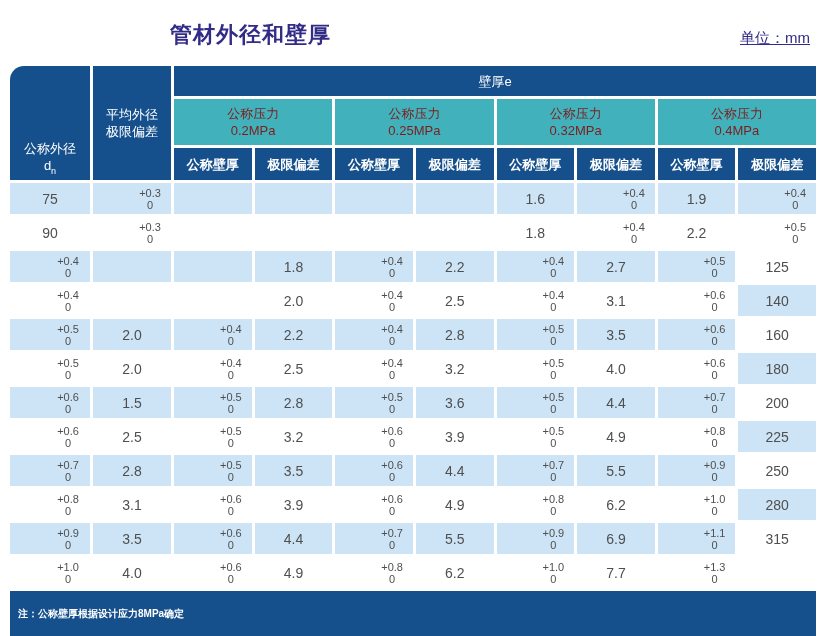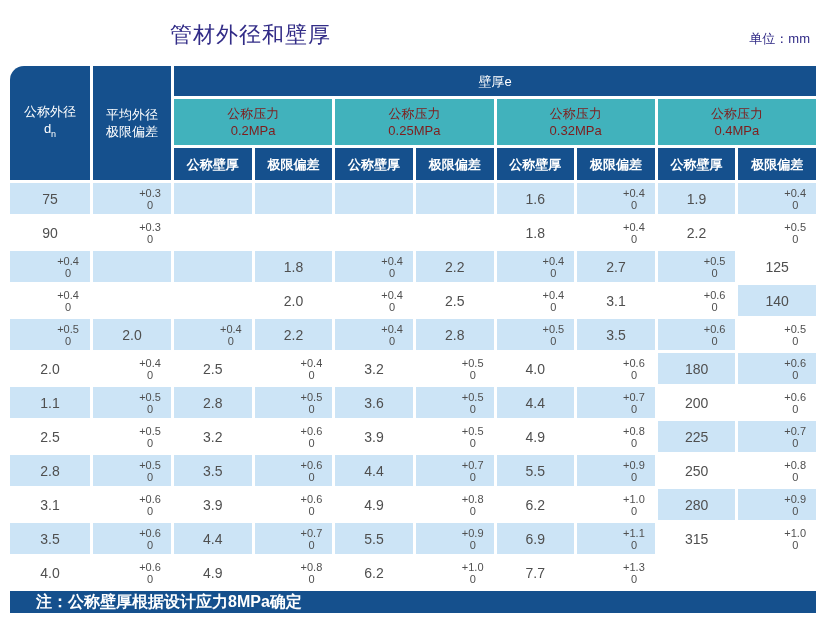--- a/index.html
+++ b/index.html
@@ -14,55 +14,55 @@
   body{
     width:826px;height:636px;background:#ffffff;
     font-family:"Liberation Sans",sans-serif;
     overflow:hidden;
   }
   .titlebar{
     display:flex;justify-content:space-between;align-items:flex-end;
     margin:20px 16px 16px 10px;height:30px;
   }
   .page-title{
-    margin:0 0 0 160px;font-size:22px;font-weight:normal;
+    margin:0 0 0 160px;font-size:22px;font-weight:bold;
     color:var(--title-indigo);letter-spacing:1px;
   }
   .unit-label{
-    font-size:13px;color:var(--title-indigo);padding-bottom:2px;
+    font-size:15px;color:var(--title-indigo);padding-bottom:2px;text-decoration:underline;
   }
   .tbl{margin:0 10px;width:806px;}
   .grid{
     display:grid;
     grid-template-columns:80px 78px repeat(8,1fr);
     gap:3px;
   }
   .hdrgrid{grid-template-rows:30px 46px 32px;}
   .cell{
     display:flex;flex-direction:column;align-items:center;justify-content:center;
     text-align:center;min-width:0;
   }
   .hdr{background:var(--header-blue);color:#ffffff;font-size:13px;line-height:17px;}
-  .corner{grid-column:1;grid-row:1/4;border-top-left-radius:14px;}
+  .corner{grid-column:1;grid-row:1/4;border-top-left-radius:14px;justify-content:flex-end;}
   .col2h{grid-column:2;grid-row:1/4;}
   .span-e{grid-column:3/11;grid-row:1;}
   .teal{background:var(--teal);color:#7f1d1d;font-size:13px;line-height:17px;grid-row:2;}
   .g1{grid-column:3/5;} .g2{grid-column:5/7;} .g3{grid-column:7/9;} .g4{grid-column:9/11;}
   .sub{grid-row:3;font-weight:bold;}
   sub{font-size:9px;}
   .bodygrid{grid-auto-rows:31px;margin-top:3px;}
   .lt{background:var(--row-light);}
   .wt{background:#ffffff;}
   .num{font-size:14px;color:var(--data-text);}
   .tol{font-size:11px;line-height:12px;color:var(--data-text);padding-left:36px;}
   .note-bar{
-    margin:3px 10px 0;width:806px;height:22px;
+    margin:3px 10px 0;width:806px;height:45px;
     background:var(--header-blue);color:#ffffff;
-    display:flex;align-items:center;padding-left:26px;
-    font-size:16px;font-weight:bold;
+    display:flex;align-items:center;padding-left:8px;
+    font-size:10px;font-weight:bold;
   }
 </style>
 </head>
 <body>
 
 <div class="titlebar">
   <h1 class="page-title">管材外径和壁厚</h1>
   <div class="unit-label">单位：mm</div>
 </div>
 
@@ -241,20 +241,23 @@
         <div>+0.5</div>
         <div>0</div>
       </div>
       <div class="cell lt num">
         <div>3.5</div>
       </div>
       <div class="cell lt tol">
         <div>+0.6</div>
         <div>0</div>
       </div>
+      <div class="cell wt num">
+        <div>160</div>
+      </div>
       <div class="cell wt tol">
         <div>+0.5</div>
         <div>0</div>
       </div>
       <div class="cell wt num">
         <div>2.0</div>
       </div>
       <div class="cell wt tol">
         <div>+0.4</div>
         <div>0</div>
@@ -281,21 +284,21 @@
         <div>0</div>
       </div>
       <div class="cell lt num">
         <div>180</div>
       </div>
       <div class="cell lt tol">
         <div>+0.6</div>
         <div>0</div>
       </div>
       <div class="cell lt num">
-        <div>1.1</div>
+        <div>1.5</div>
       </div>
       <div class="cell lt tol">
         <div>+0.5</div>
         <div>0</div>
       </div>
       <div class="cell lt num">
         <div>2.8</div>
       </div>
       <div class="cell lt tol">
         <div>+0.5</div>

